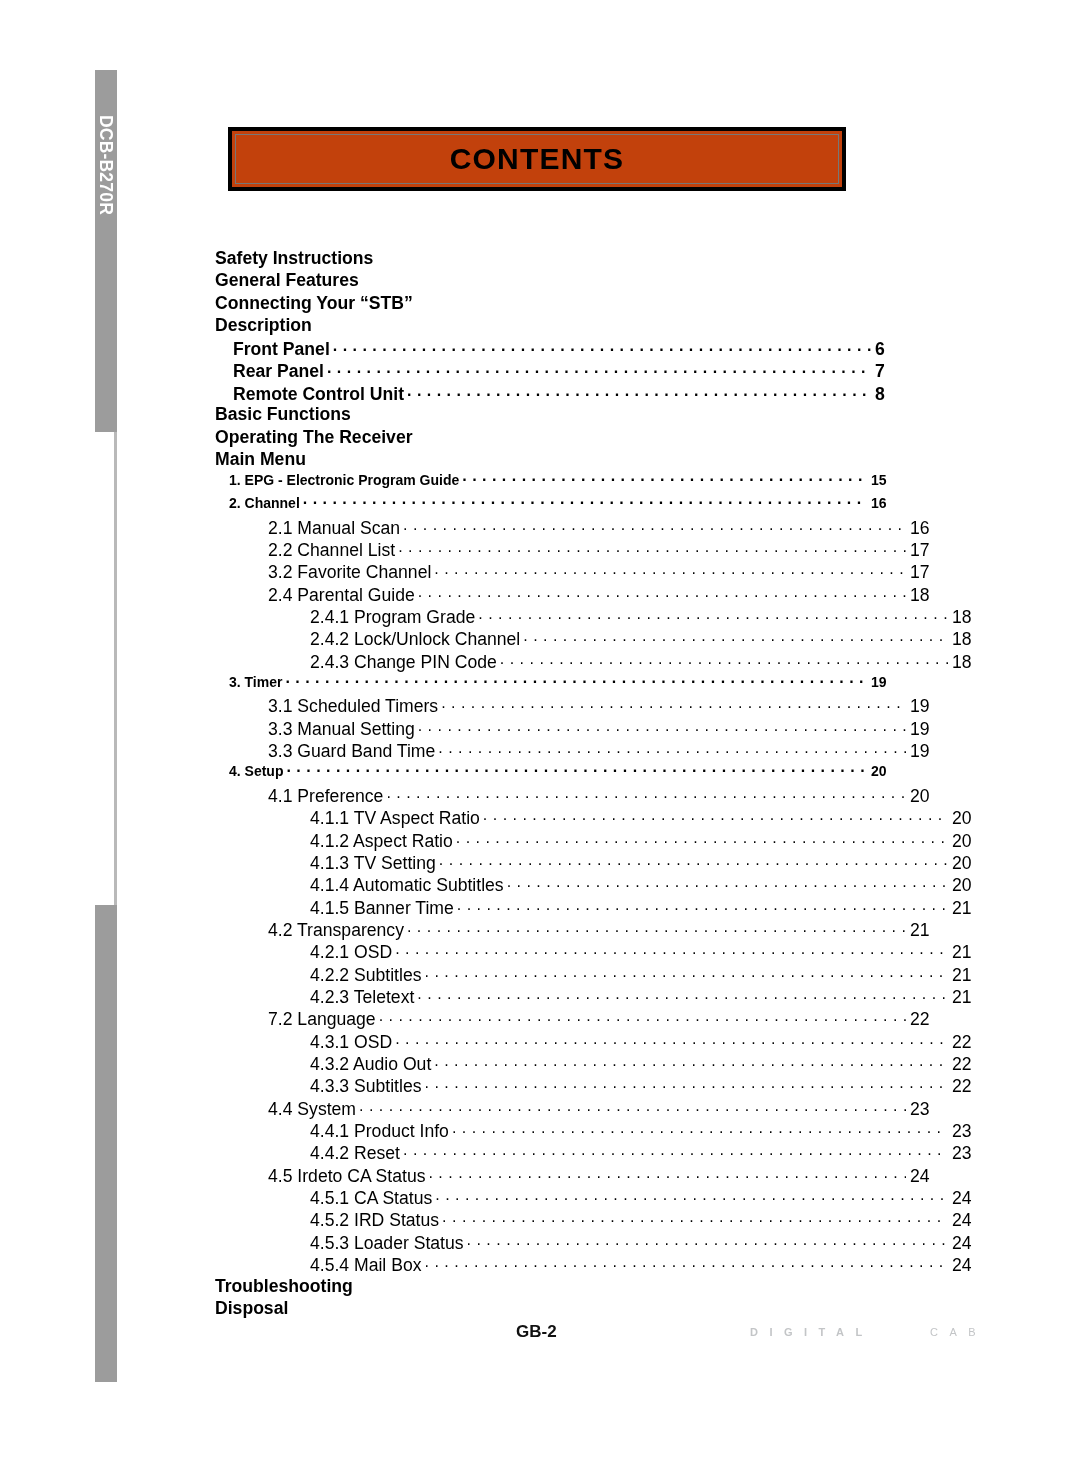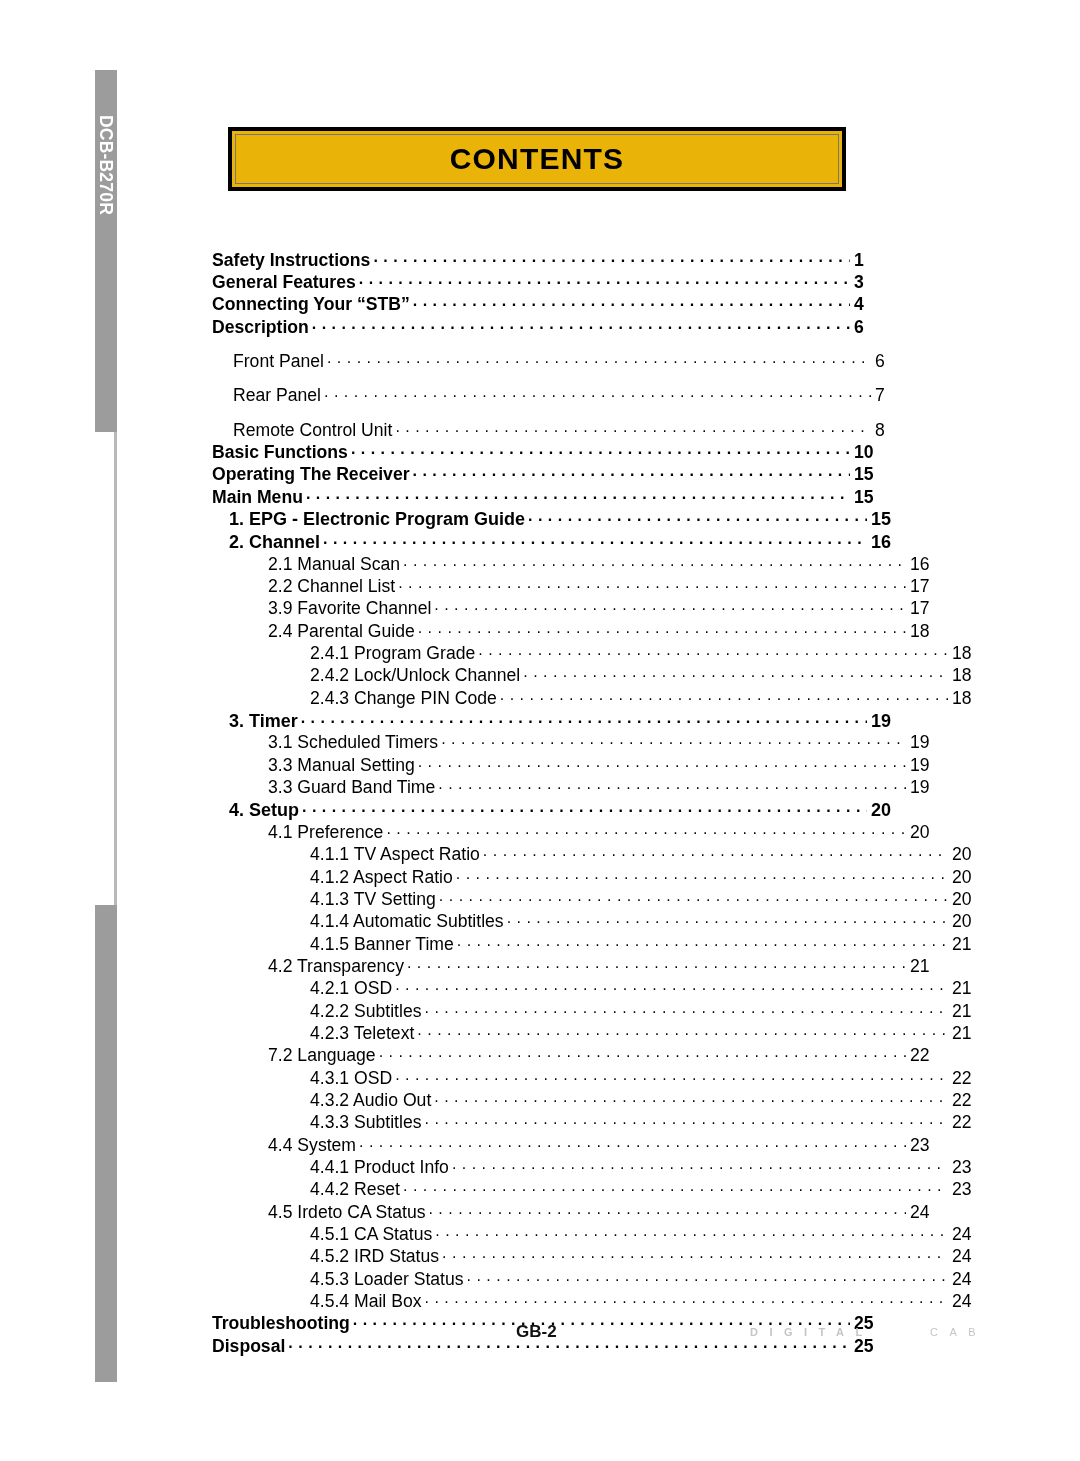--- a/index.html
+++ b/index.html
@@ -56,21 +56,21 @@
   }
 
   
   #title-box {
     position: absolute;
     left: 228px;
     top: 127px;
     width: 618px;
     height: 64px;
     border: 4px solid #000000;
-    background: #eab308;
+    background: #c2410c;
     box-sizing: border-box;
   }
   #title-box-inner {
     position: absolute;
     left: 3px;
     top: 3px;
     right: 3px;
     bottom: 3px;
     border: 1px solid #777777;
     box-sizing: border-box;
@@ -123,33 +123,33 @@
     width: 30px;
     text-align: left;
     padding-left: 2px;
   }
 
   
   .lvl-top {
     font-size: 17.6px;
     font-weight: bold;
     padding-left: 0px;
+    flex-direction: column;
   }
   .lvl-top .toc-leader::before { font-size: 16px; letter-spacing: 0.5px; }
 
   .lvl-sub {
     font-size: 17.6px;
-    font-weight: normal;
+    font-weight: bold;
     padding-left: 21px;
-    margin-top: 12px;
   }
   .lvl-sub .toc-leader::before { font-size: 16px; letter-spacing: 0.5px; }
 
   .lvl-num {
-    font-size: 18px;
+    font-size: 14px;
     font-weight: bold;
     padding-left: 17px;
   }
   .lvl-num .toc-leader::before { font-size: 16px; letter-spacing: 0.5px; }
 
   .lvl-2 {
     font-size: 17.6px;
     font-weight: normal;
     padding-left: 56px;
     justify-content: flex-end;
@@ -280,21 +280,21 @@
       <span class="toc-label">2.1  Manual Scan</span>
       <span class="toc-leader"></span>
       <span class="toc-page">16</span>
     </div>
     <div class="toc-row lvl-2">
       <span class="toc-label">2.2  Channel List</span>
       <span class="toc-leader"></span>
       <span class="toc-page">17</span>
     </div>
     <div class="toc-row lvl-2">
-      <span class="toc-label">3.9  Favorite Channel</span>
+      <span class="toc-label">3.2  Favorite Channel</span>
       <span class="toc-leader"></span>
       <span class="toc-page">17</span>
     </div>
     <div class="toc-row lvl-2">
       <span class="toc-label">2.4  Parental Guide</span>
       <span class="toc-leader"></span>
       <span class="toc-page">18</span>
     </div>
     <div class="toc-row lvl-3">
       <span class="toc-label">2.4.1  Program Grade</span>

